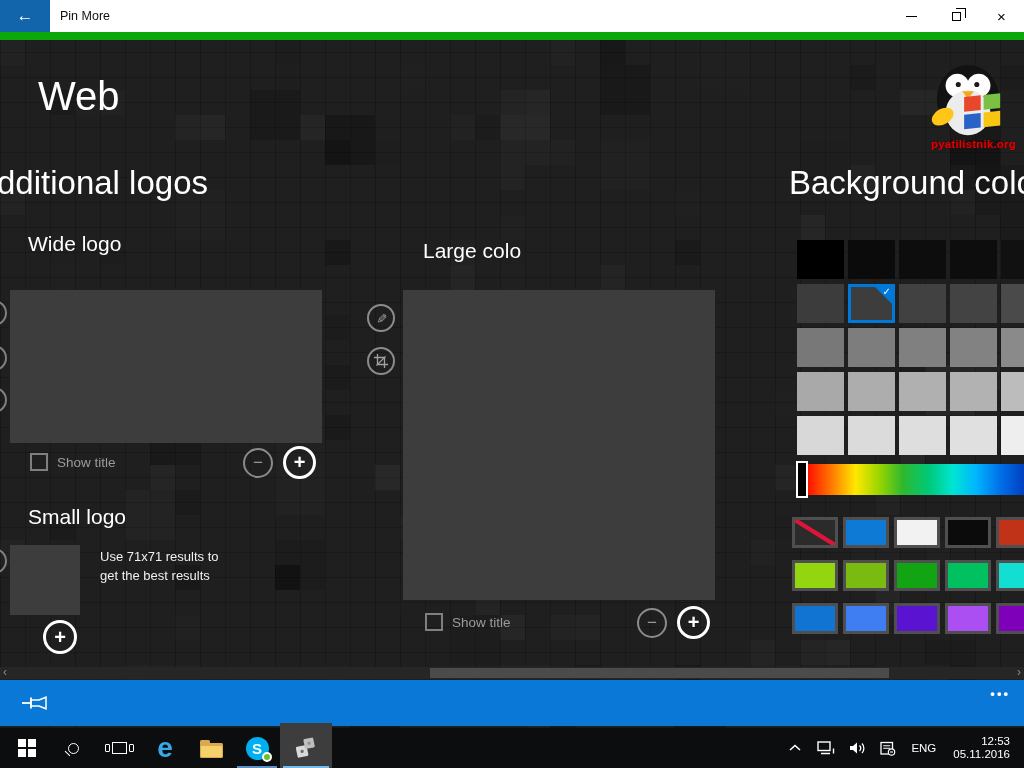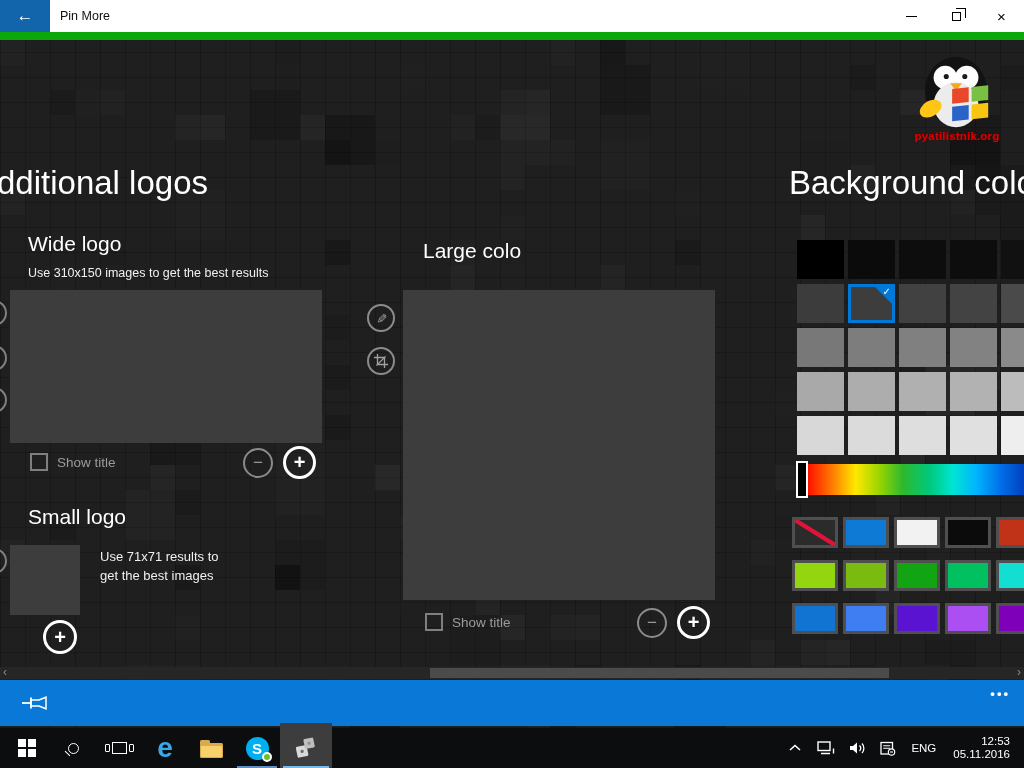--- a/index.html
+++ b/index.html
@@ -28,21 +28,21 @@
     background-image:
       repeating-linear-gradient(0deg, rgba(0,0,0,.20) 0 1px, transparent 1px 25px),
       repeating-linear-gradient(90deg, rgba(0,0,0,.20) 0 1px, transparent 1px 25px);
   }
   .pattern i { position:absolute; display:block; }
 
   .h-web { position:absolute; left:38px; top:34px; font-size:40px; font-weight:300; color:#fff; }
   .h-logos { position:absolute; left:-3px; top:124px; font-size:33px; font-weight:300; color:#fff; white-space:nowrap; }
   .h-bg { position:absolute; left:789px; top:124px; font-size:33px; font-weight:300; color:#fff; white-space:nowrap; }
 
-  .watermark { position:absolute; left:898px; top:14px; width:118px; text-align:center; }
+  .watermark { position:absolute; left:898px; top:22px; width:118px; text-align:right; }
   .wmtext { margin-top:-6px; color:var(--watermark-red,#e00000); font-size:11.5px; font-weight:bold;
     letter-spacing:.2px; text-shadow:0 0 2px #500; }
 
   .sec-title { position:absolute; color:#fff; font-size:21px; font-weight:300; }
   .sec-hint { position:absolute; color:#f0f0f0; font-size:12.5px; }
   .placeholder { position:absolute; background:var(--placeholder-gray,#3d3d3d); }
 
   .checkbox { position:absolute; width:18px; height:18px; border:2px solid #7f7f7f; background:transparent; }
   .cb-label { position:absolute; color:#9b9b9b; font-size:13.5px; }
 
@@ -327,30 +327,30 @@
         <g transform="translate(42,36) skewY(-6)">
           <rect x="0" y="0" width="17" height="15" fill="#e8472a"></rect>
           <rect x="20" y="0" width="17" height="15" fill="#79c043"></rect>
           <rect x="0" y="18" width="17" height="15" fill="#2a63c8"></rect>
           <rect x="20" y="18" width="17" height="15" fill="#f8c513"></rect>
         </g>
       </svg>
       <div class="wmtext">pyatilistnik.org</div>
     </div>
 
+    <h1 class="h-web">Web</h1>
     <h2 class="h-logos">dditional logos</h2>
     <h2 class="h-bg">Background colo</h2>
 
     <span class="clip-circle" style="top:260px"></span>
     <span class="clip-circle" style="top:305px"></span>
     <span class="clip-circle" style="top:347px"></span>
     <span class="clip-circle" style="top:508px"></span>
 
     <div class="sec-title" style="left:28px;top:192px">Wide logo</div>
-    <div class="sec-hint" style="left:28px;top:226px">Use 310x150 images to get the best results</div>
     <div class="placeholder" style="left:10px;top:250px;width:312px;height:153px"></div>
     <span class="checkbox" style="left:30px;top:413px"></span>
     <span class="cb-label" style="left:57px;top:415px">Show title</span>
     <button class="circle dim" style="left:243px;top:408px">
         <span>−</span>
       </button>
     <button class="circle bright" style="left:283px;top:406px">
         <span>+</span>
       </button>
 
@@ -373,21 +373,21 @@
         <span>−</span>
       </button>
     <button class="circle bright" style="left:677px;top:566px">
         <span>+</span>
       </button>
 
     <div class="sec-title" style="left:28px;top:465px">Small logo</div>
     <div class="placeholder" style="left:10px;top:505px;width:70px;height:70px"></div>
     <div class="sec-hint" style="left:100px;top:507px;font-size:13px;line-height:19px">
       <div>Use 71x71 results to</div>
-      <div>get the best images</div>
+      <div>get the best results</div>
     </div>
     <button class="circle bright" style="left:43px;top:580px;width:34px;height:34px">
         <span>+</span>
       </button>
 
     <div class="gray-grid">
         <div class="gcell" style="background: rgb(0, 0, 0);"></div>
         <div class="gcell" style="background: rgb(11, 11, 11);"></div>
         <div class="gcell" style="background: rgb(13, 13, 13);"></div>
         <div class="gcell" style="background: rgb(13, 13, 13);"></div>

